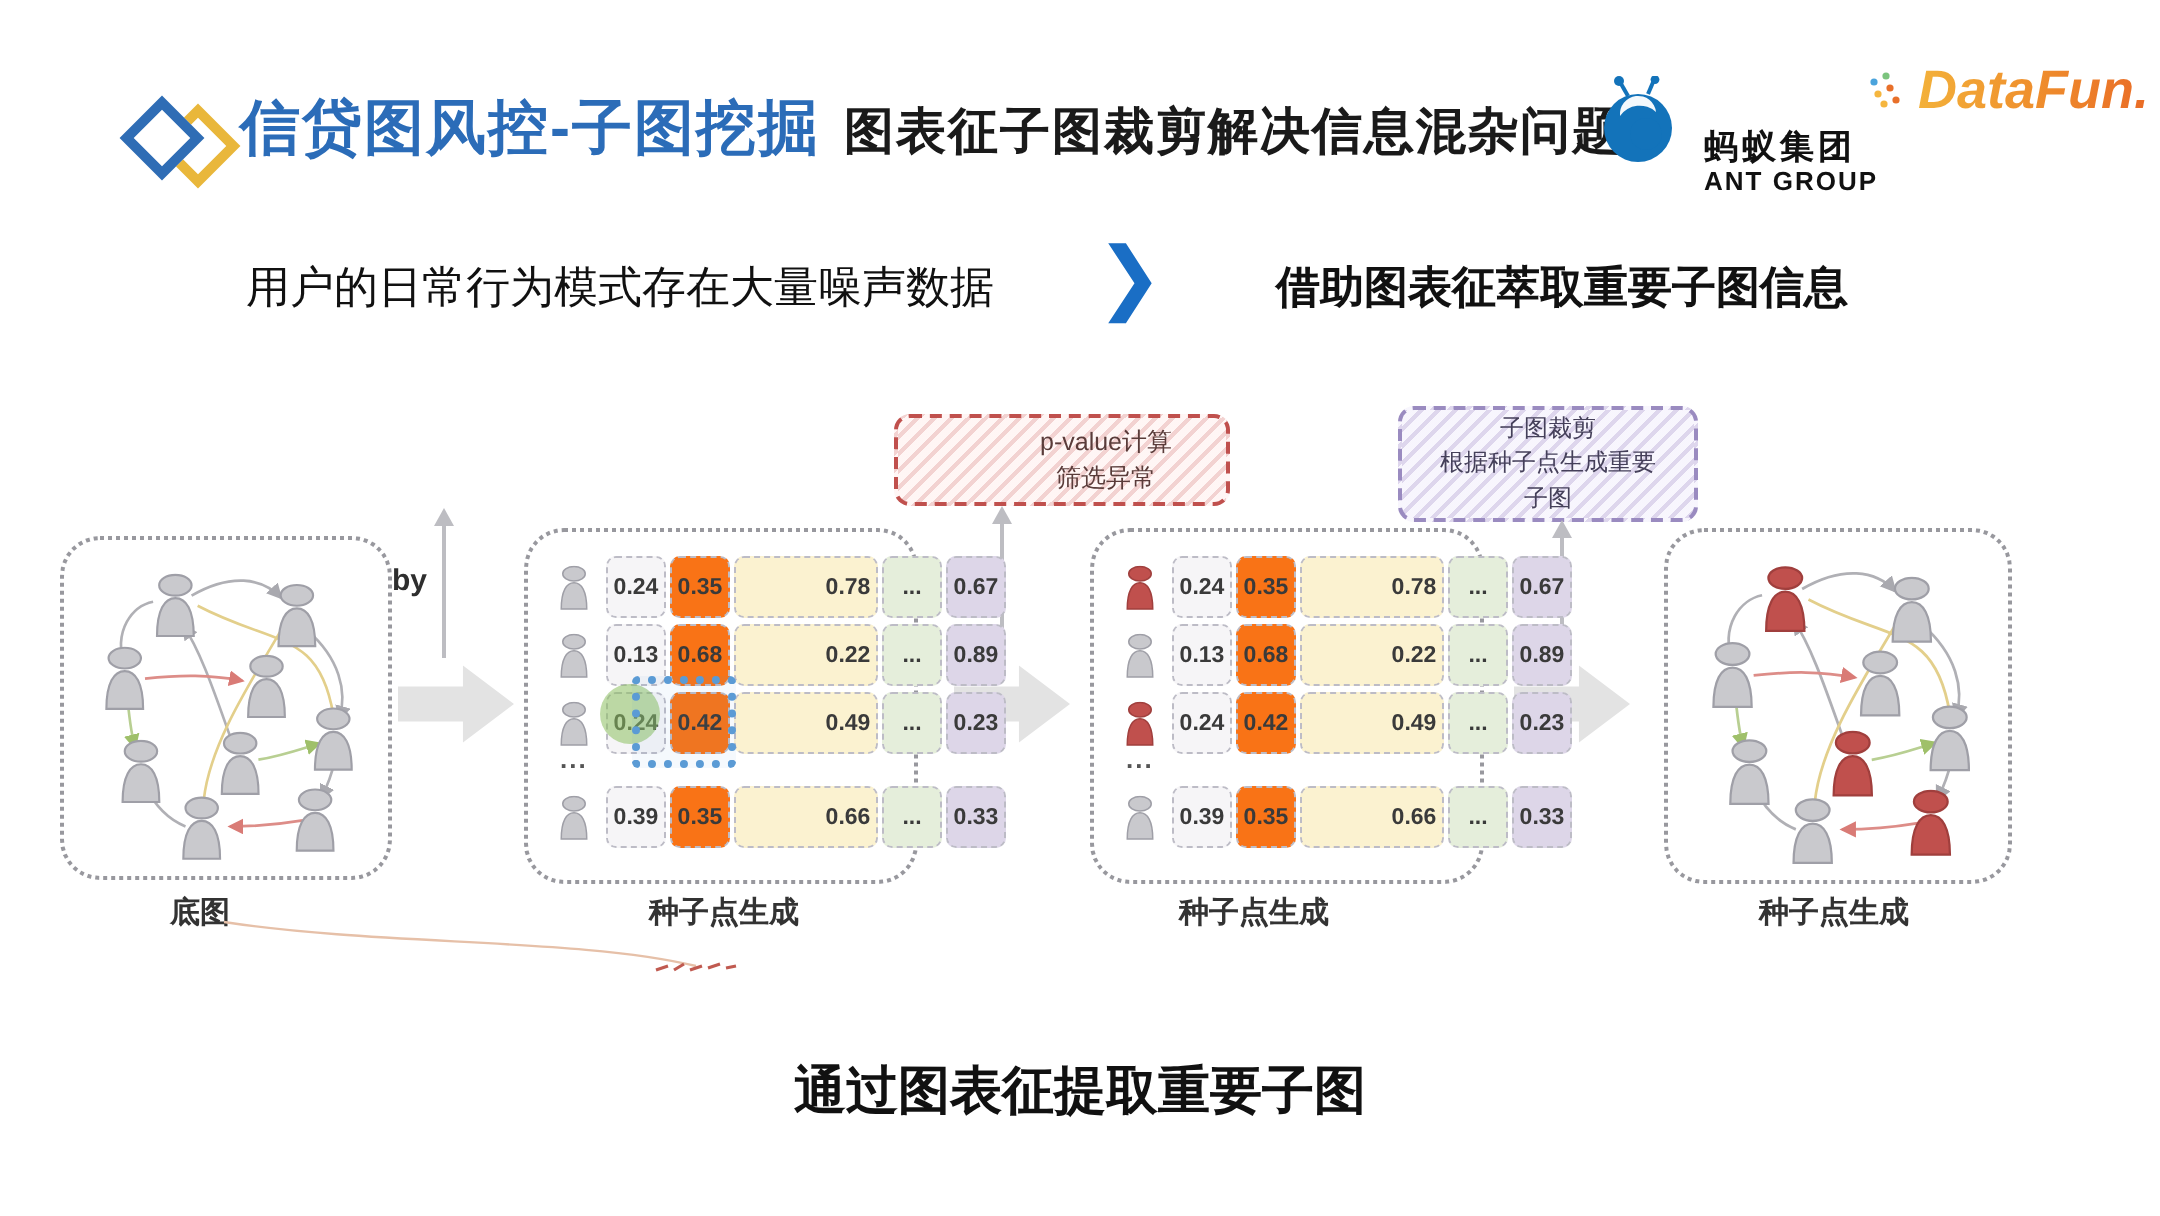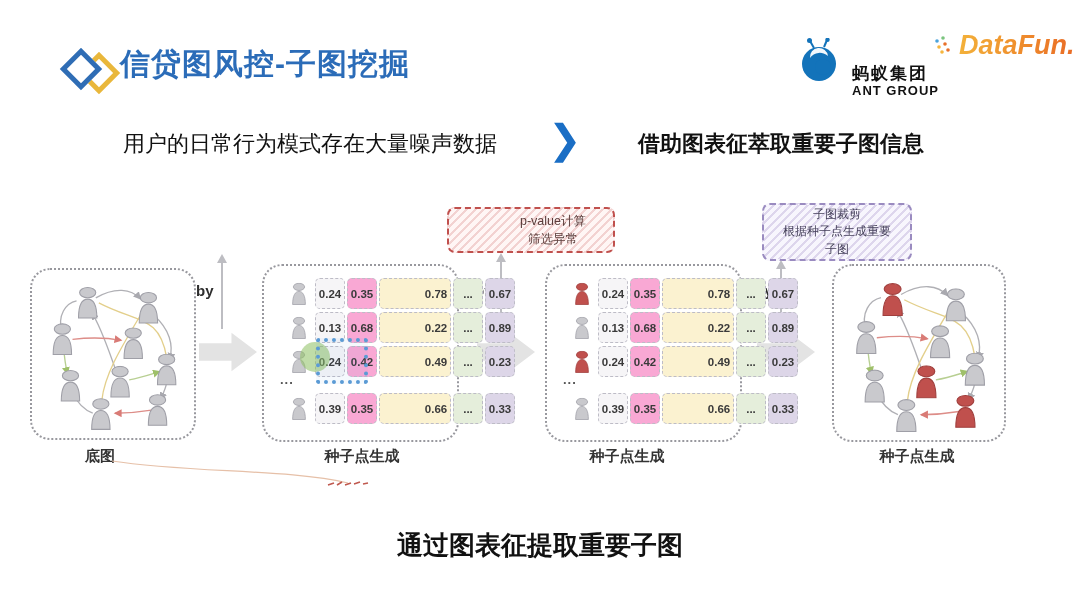--- a/index.html
+++ b/index.html
@@ -28,45 +28,45 @@
   .sub-right{position:absolute;left:638px;top:129px;font-size:22px;font-weight:bold;color:#111;}
   .chevron{position:absolute;left:548px;top:116px;font-size:40px;font-weight:bold;color:#1a6ec5;}
 
   
   .callout{position:absolute;border-radius:8px;display:flex;flex-direction:column;justify-content:center;
            text-align:center;font-size:12.5px;line-height:1.45;color:#44403a;font-weight:500;}
   .co1{left:172px;top:206px;width:154px;height:44px;border:2px dashed #cdb269;
        background:repeating-linear-gradient(135deg,rgba(222,196,120,.30) 0 2px,rgba(255,252,240,.92) 2px 6px),#fdf9ec;}
   .co2{left:447px;top:207px;width:120px;height:42px;border:2px dashed #c0504d;color:#5a3c3a;
        background:repeating-linear-gradient(135deg,rgba(214,126,122,.28) 0 2px,rgba(255,246,245,.92) 2px 6px),#fdf3f2;padding-left:44px;}
-  .co3{left:762px;top:203px;width:146px;height:54px;border:2px dashed #9a8bc0;font-size:12px;color:#45405a;
+  .co3{left:699px;top:203px;width:146px;height:54px;border:2px dashed #9a8bc0;font-size:12px;color:#45405a;
        background:repeating-linear-gradient(135deg,rgba(160,140,200,.28) 0 2px,rgba(248,246,253,.92) 2px 6px),#f5f2fb;}
 
   
   .vline{position:absolute;width:2px;background:#bdbdc2;}
   .vline::before{content:"";position:absolute;left:-4px;top:-8px;border:5px solid transparent;border-bottom:9px solid #bdbdc2;}
   .by{position:absolute;width:26px;text-align:left;font-size:15px;font-weight:bold;color:#2e2e2e;}
   .block-arrow{position:absolute;width:58px;height:40px;background:#e3e3e3;
     clip-path:polygon(0% 28%,56% 28%,56% 2%,100% 50%,56% 98%,56% 72%,0% 72%);}
 
   
   .panel{position:absolute;border:2px dotted #98989e;border-radius:20px;background:#fff;}
   .p1{left:30px;top:268px;width:162px;height:168px;}
   .p2{left:262px;top:264px;width:193px;height:174px;}
   .p3{left:545px;top:264px;width:193px;height:174px;}
   .p4{left:832px;top:264px;width:170px;height:174px;}
   .panel-label{position:absolute;font-size:15px;font-weight:600;color:#333;white-space:nowrap;transform:translateX(-50%);}
 
   
-  .mrow{position:absolute;left:26px;display:flex;align-items:center;gap:4px;}
+  .mrow{position:absolute;left:14px;display:flex;align-items:center;gap:4px;}
   .mperson{width:18px;height:24px;flex:0 0 18px;}
   .cells{display:flex;gap:2px;margin-left:3px;}
   .cell{width:28px;height:29px;border:1.5px dashed #bdbcc6;border-radius:5px;display:flex;align-items:center;justify-content:center;
         font-size:11.5px;font-weight:bold;color:#3a3a3a;}
-  .c0{background:#f6f5f7;} .c1{background:#f9a8d4;} .c2{background:#fbf2d0;padding-left:42px;} .c3{background:#e5eedb;} .c4{background:#ddd6e8;}
+  .c0{background:#f6f5f7;} .c1{background:#f97316;} .c2{background:#fbf2d0;padding-left:42px;} .c3{background:#e5eedb;} .c4{background:#ddd6e8;}
   .m-ellipsis{position:absolute;left:16px;font-size:13px;font-weight:bold;color:#555;letter-spacing:1px;}
 
   
   .green-dot{position:absolute;width:30px;height:30px;border-radius:50%;background:rgba(141,192,96,.55);}
   .blue-hatch{position:absolute;border:4px dotted #5b9bd5;border-radius:3px;background:rgba(91,155,213,.06);}
 
   
   .pg{fill:#c9c9cd;stroke:#9f9fa7;stroke-width:1;}
   .pr{fill:#c0504d;stroke:#a03f3d;stroke-width:1;}
 
@@ -98,20 +98,21 @@
         </marker>
     </defs>
   </svg>
 
   <div class="diamond-logo">
     <div class="dmd gold"></div>
       <div class="dmd blue"></div>
   </div>
   <div class="hdr-title">
     <span class="t-blue">信贷图风控-子图挖掘</span>
+    <span class="t-black">图表征子图裁剪解决信息混杂问题</span>
   </div>
 
   <div class="ant-logo">
     <svg width="44" height="46" viewBox="0 0 44 46">
       <line x1="14" y1="10" x2="10" y2="3" stroke="#1373ba" stroke-width="2"></line>
       <line x1="24" y1="9" x2="27" y2="2" stroke="#1373ba" stroke-width="2"></line>
       <circle cx="9.5" cy="2.5" r="2.5" fill="#1373ba"></circle>
       <circle cx="27.5" cy="1.8" r="2.2" fill="#1373ba"></circle>
       <circle cx="19" cy="26" r="17" fill="#1373ba"></circle>
       <path d="M10,20 a12,12 0 0 1 18,-2 a9,9 0 1 0 -18,2" fill="#ffffff" opacity="0.95"></path>

